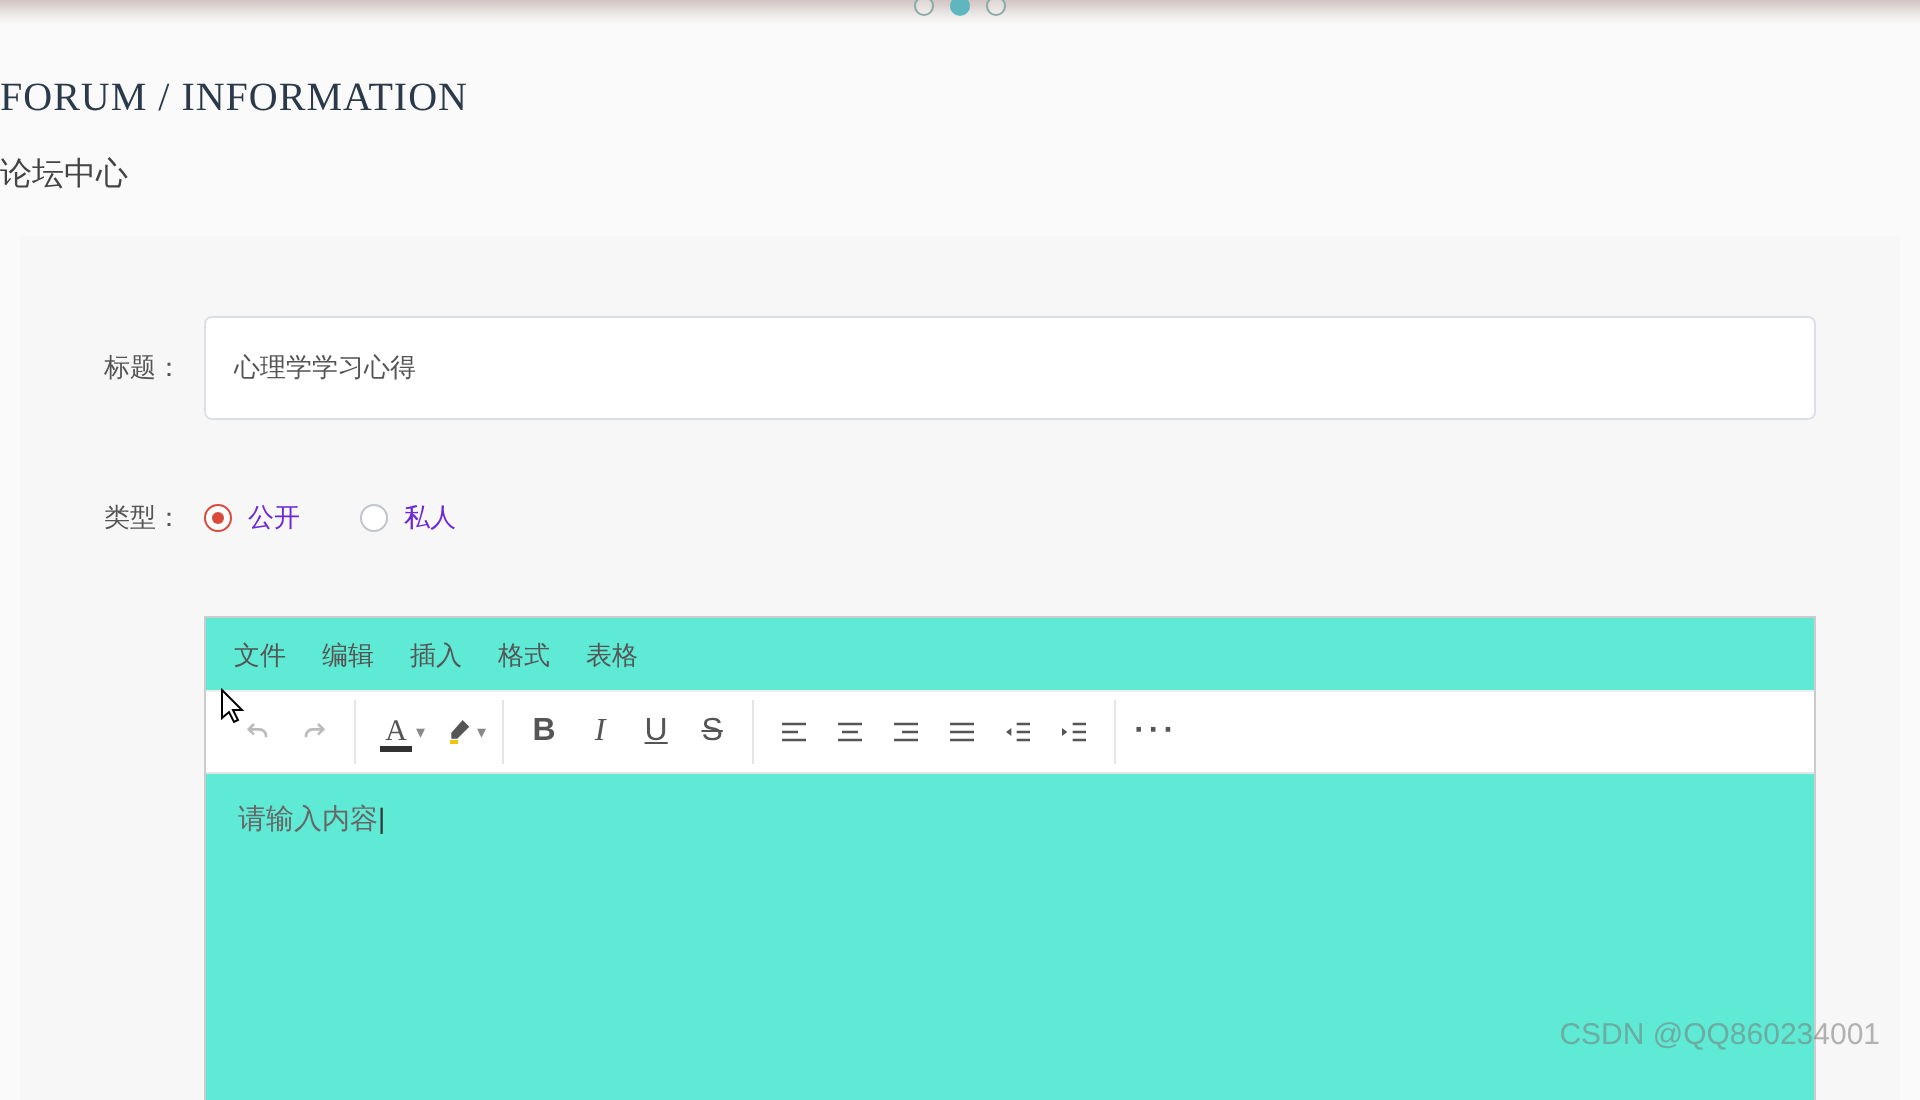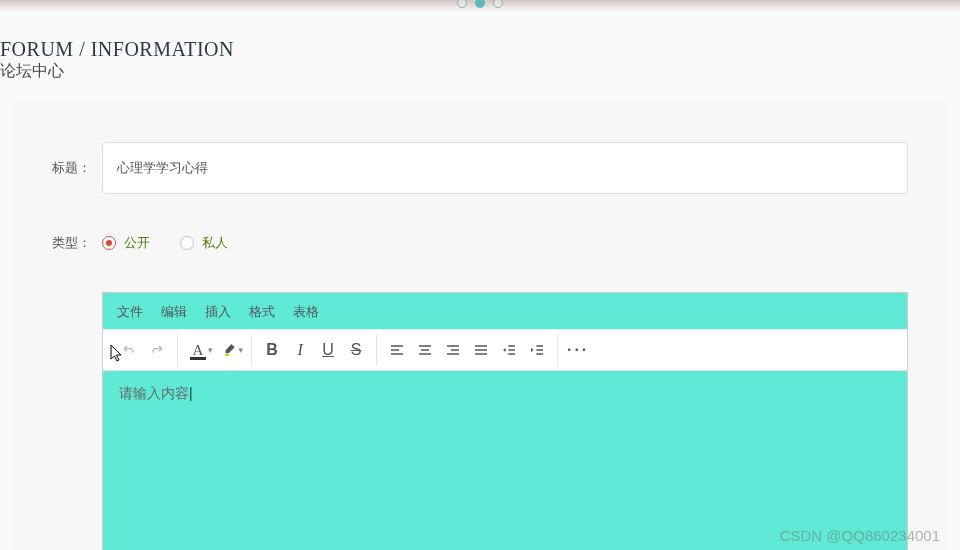--- a/index.html
+++ b/index.html
@@ -36,21 +36,21 @@
     }
     .page-header .en {
       font-family: Georgia, "Times New Roman", serif;
       font-size: 20px;
       color: #2b3a4a;
       letter-spacing: 0.5px;
     }
     .page-header .cn {
       font-size: 16px;
       color: #444;
-      margin-top: 0;
+      margin-top: 16px;
     }
     .card {
       background: #f7f7f7;
       margin: 0 10px;
       padding: 40px 42px 20px;
       min-height: 460px;
     }
     .form-row {
       display: flex;
       align-items: center;
@@ -83,21 +83,21 @@
       background: #fff;
     }
     .radio-circle.checked { border-color: #d94a3a; }
     .radio-circle.checked::after {
       content: "";
       position: absolute;
       width: 6px; height: 6px; border-radius: 50%;
       background: #d94a3a;
       top: 3px; left: 3px;
     }
-    .radio-label { font-size: 13px; color: #4d7c0f; }
+    .radio-label { font-size: 13px; color: #6d28d9; }
     .editor-wrap {
       margin-left: 50px;
       border: 1px solid #ccc;
       background: #5eead4;
       margin-bottom: 14px;
     }
     .editor-menubar {
       display: flex;
       gap: 18px;
       padding: 10px 14px 8px;
@@ -155,21 +155,21 @@
     }
     .editor-content .cursor::after {
       content: "|";
       color: #333;
       animation: blink 1s step-end infinite;
     }
     @keyframes blink { 50% { opacity: 0; } }
     .watermark {
       position: absolute;
       right: 20px;
-      bottom: 6px;
+      bottom: 24px;
       color: rgba(120,120,120,0.55);
       font-size: 15px;
     }
     .mouse-cursor {
       position: absolute;
       left: 110px;
       top: 344px;
       pointer-events: none;
     }
     .mouse-cursor svg { width: 16px; height: 20px; }

